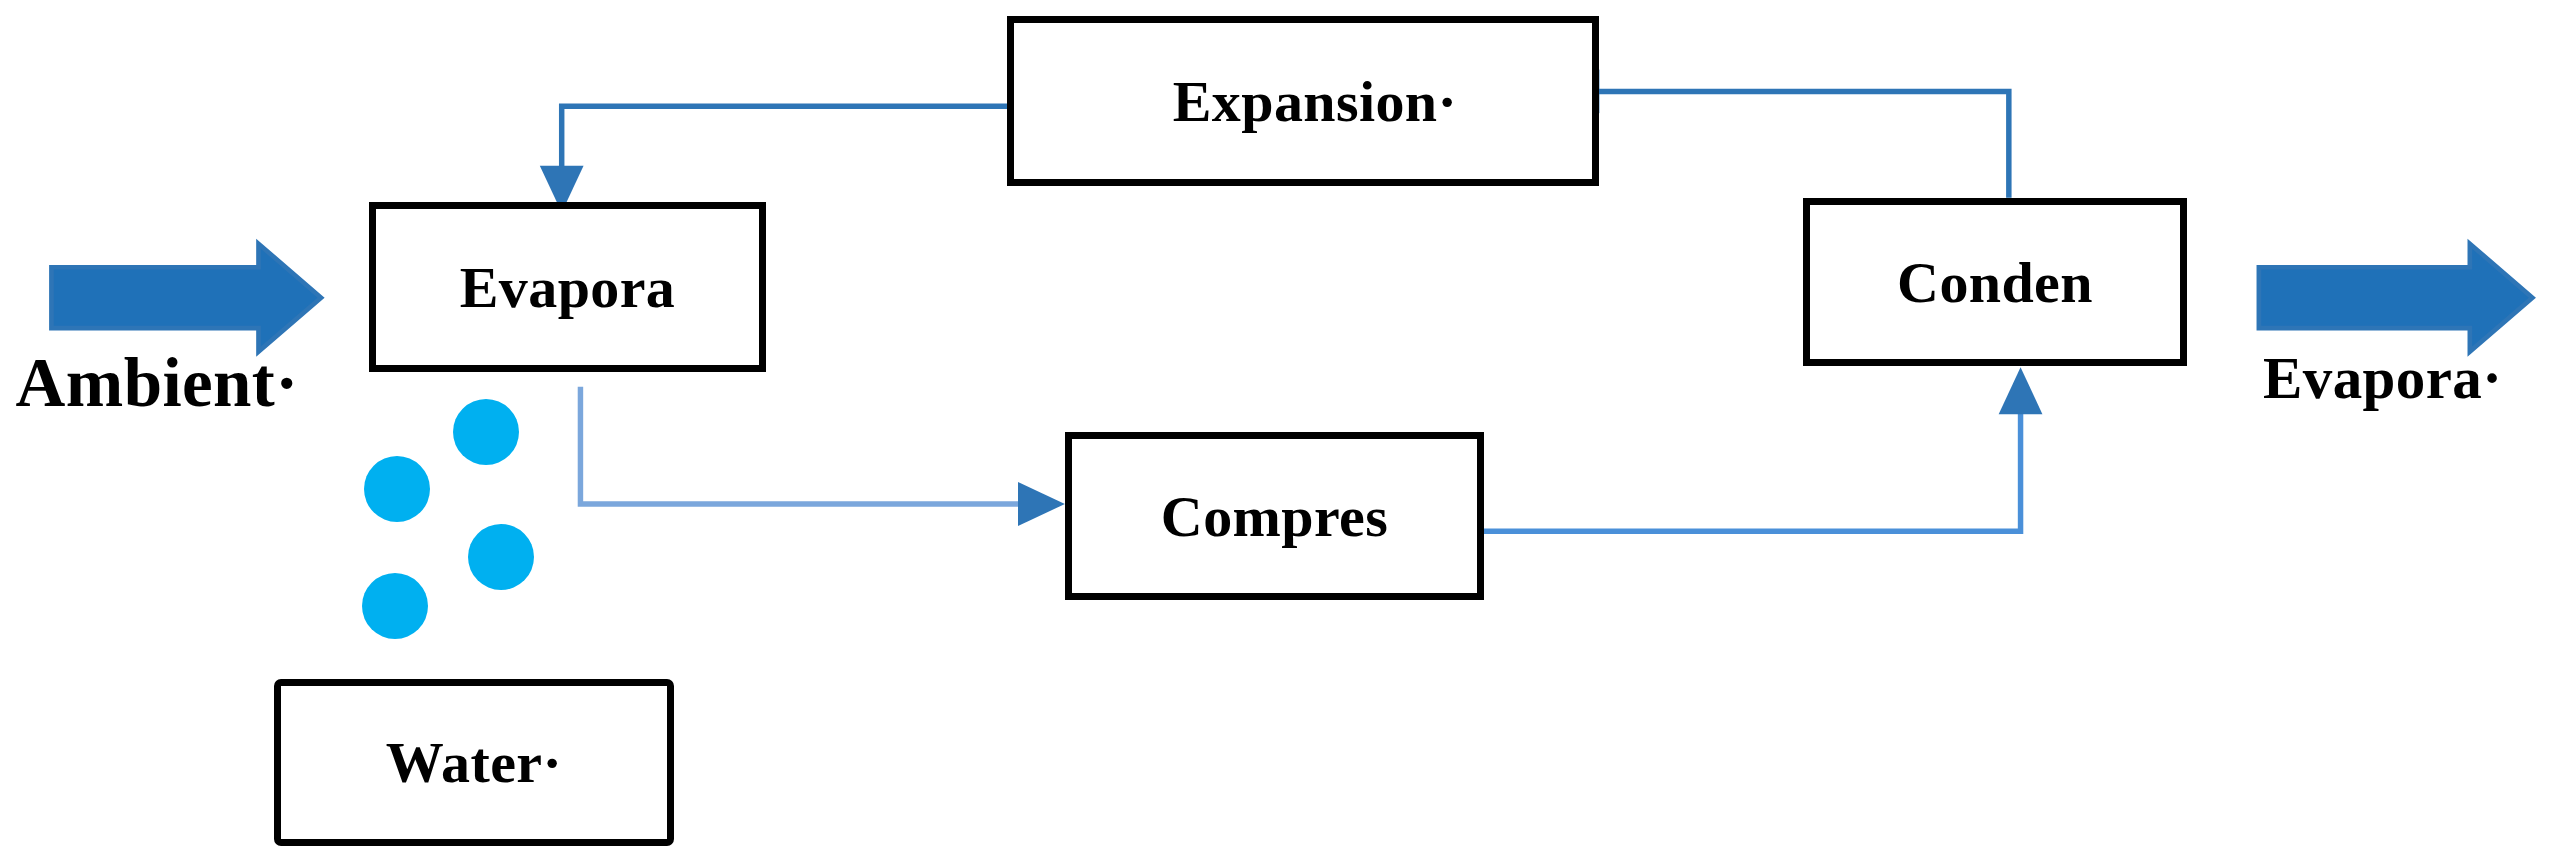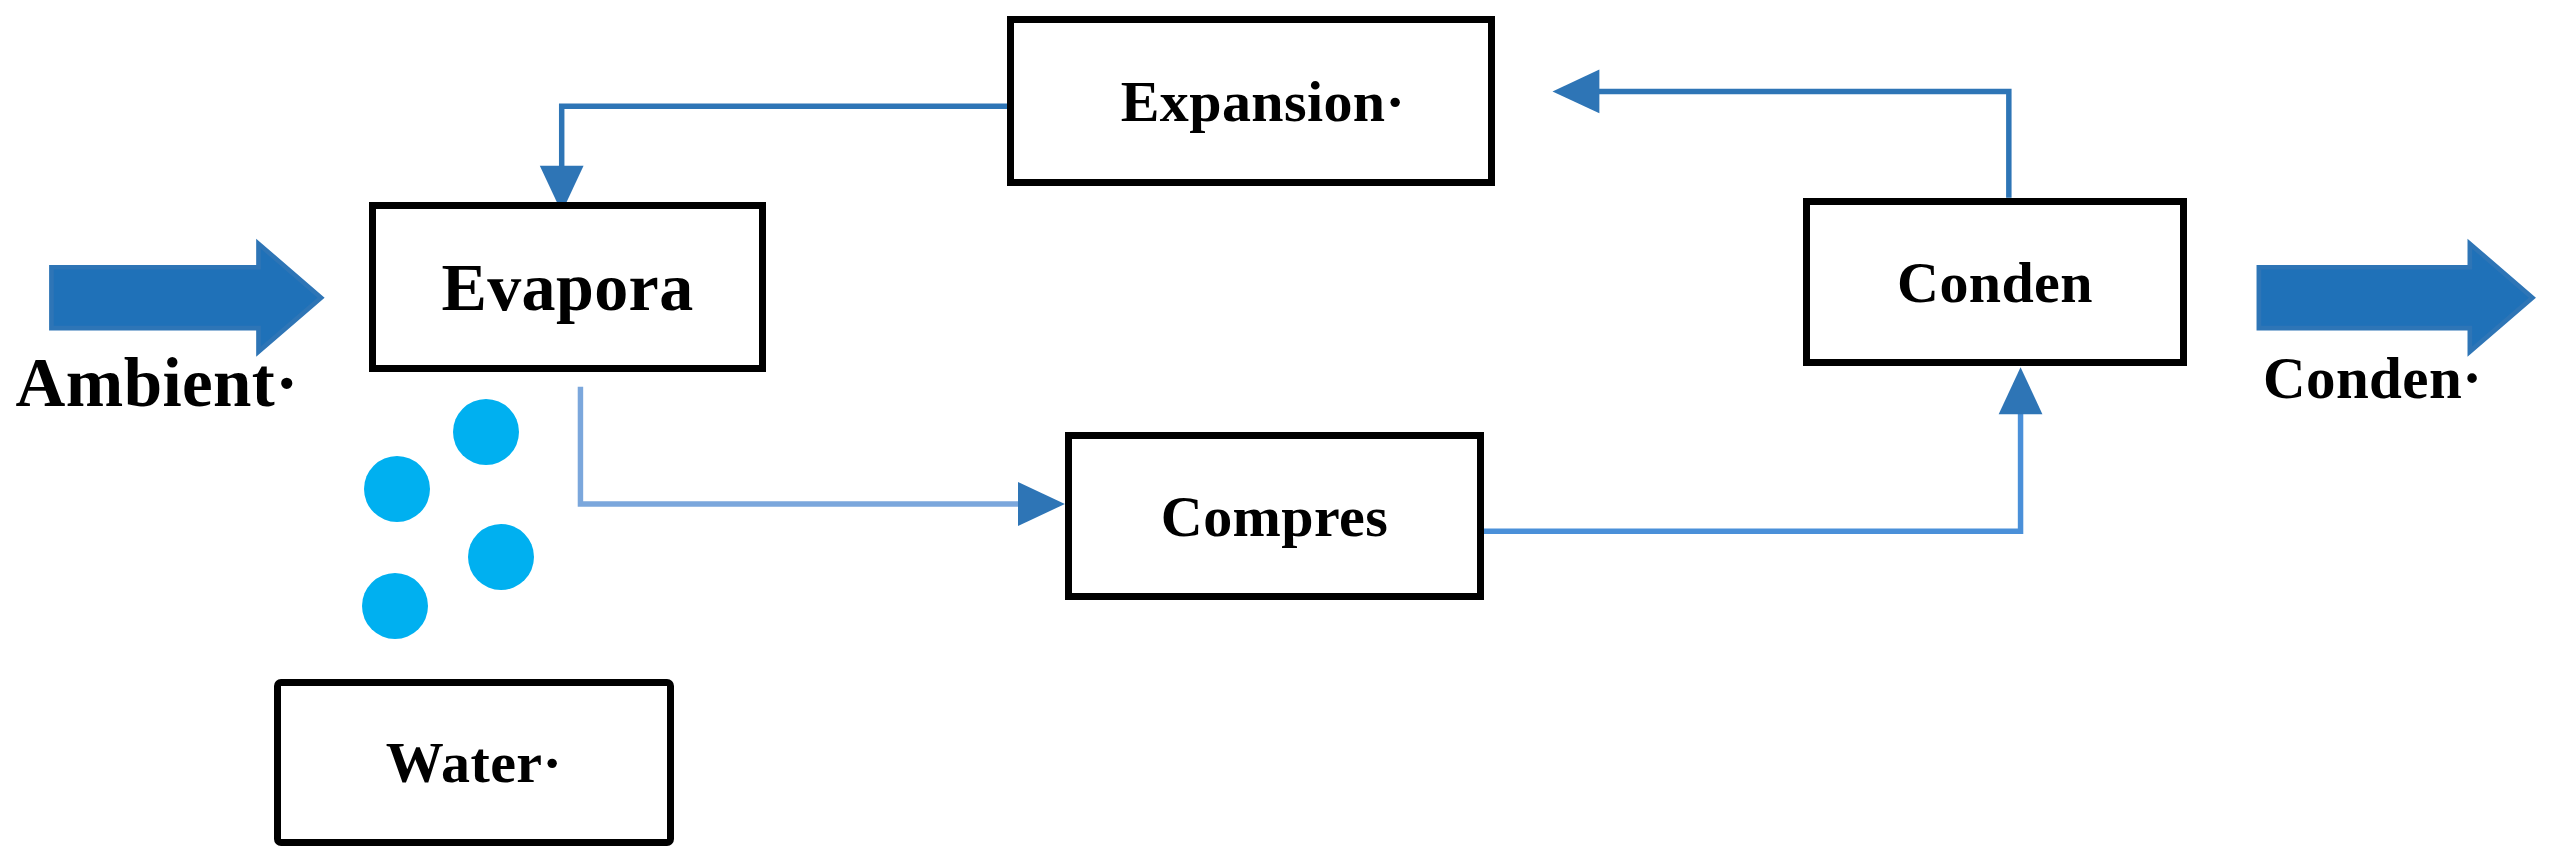--- a/index.html
+++ b/index.html
@@ -83,26 +83,26 @@
     <g>
       <polygon points="65,342 330,342 330,312 410,381 330,450 330,420 65,420" fill="#1F71B8" stroke="#2E75B6" stroke-width="6" stroke-linejoin="miter"></polygon>
     </g>
 
     <g>
       <polygon points="2890,342 3160,342 3160,312 3240,381 3160,450 3160,420 2890,420" fill="#1F71B8" stroke="#2E75B6" stroke-width="6" stroke-linejoin="miter"></polygon>
     </g>
 
   </svg>
 
-  <div class="node-box" style="left:1007px; top:16.4px; width:488px; height:170px;padding-left:24px;">
+  <div class="node-box" style="left:1007px; top:16.4px; width:592px; height:170px;padding-left:24px;">
     <span class="node-label" style="font-size:58px;">Expansion·</span>
   </div>
 
   <div class="node-box" style="left:369px; top:202px; width:397px; height:170px;">
-    <span class="node-label" style="font-size:68px;">Evapora</span>
+    <span class="node-label" style="font-size:58px;">Evapora</span>
   </div>
 
   <div class="node-box" style="left:1803px; top:198px; width:384px; height:168px;">
     <span class="node-label" style="font-size:58px;">Conden</span>
   </div>
 
   <div class="node-box" style="left:1065px; top:432px; width:419px; height:168px;">
     <span class="node-label" style="font-size:58px;">Compres</span>
   </div>
 
@@ -110,16 +110,16 @@
     <span class="node-label" style="font-size:58px;">Water·</span>
   </div>
 
   <div class="droplet" style="left:453px; top:399px; width:66px; height:66px;"></div>
   <div class="droplet" style="left:364px; top:456px; width:66px; height:66px;"></div>
   <div class="droplet" style="left:468px; top:524px; width:66px; height:66px;"></div>
   <div class="droplet" style="left:362px; top:573px; width:66px; height:66px;"></div>
 
   <div class="io-label" style="left:15.6px; top:344px; font-size:69px;">Ambient·</div>
 
-  <div class="io-label" style="left:2263px; top:344px; font-size:59px;">Conden·</div>
+  <div class="io-label" style="left:2263px; top:344px; font-size:59px;">Evapora·</div>
 
 </div>
 
 
 </body></html>

